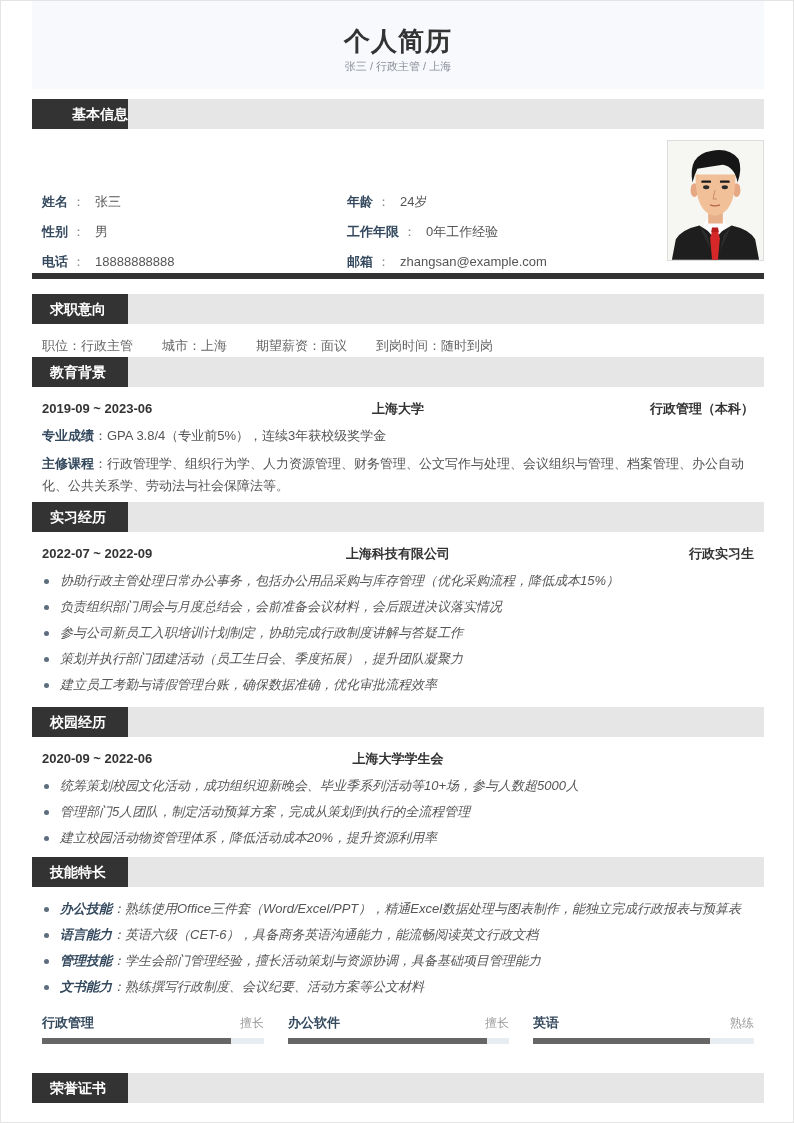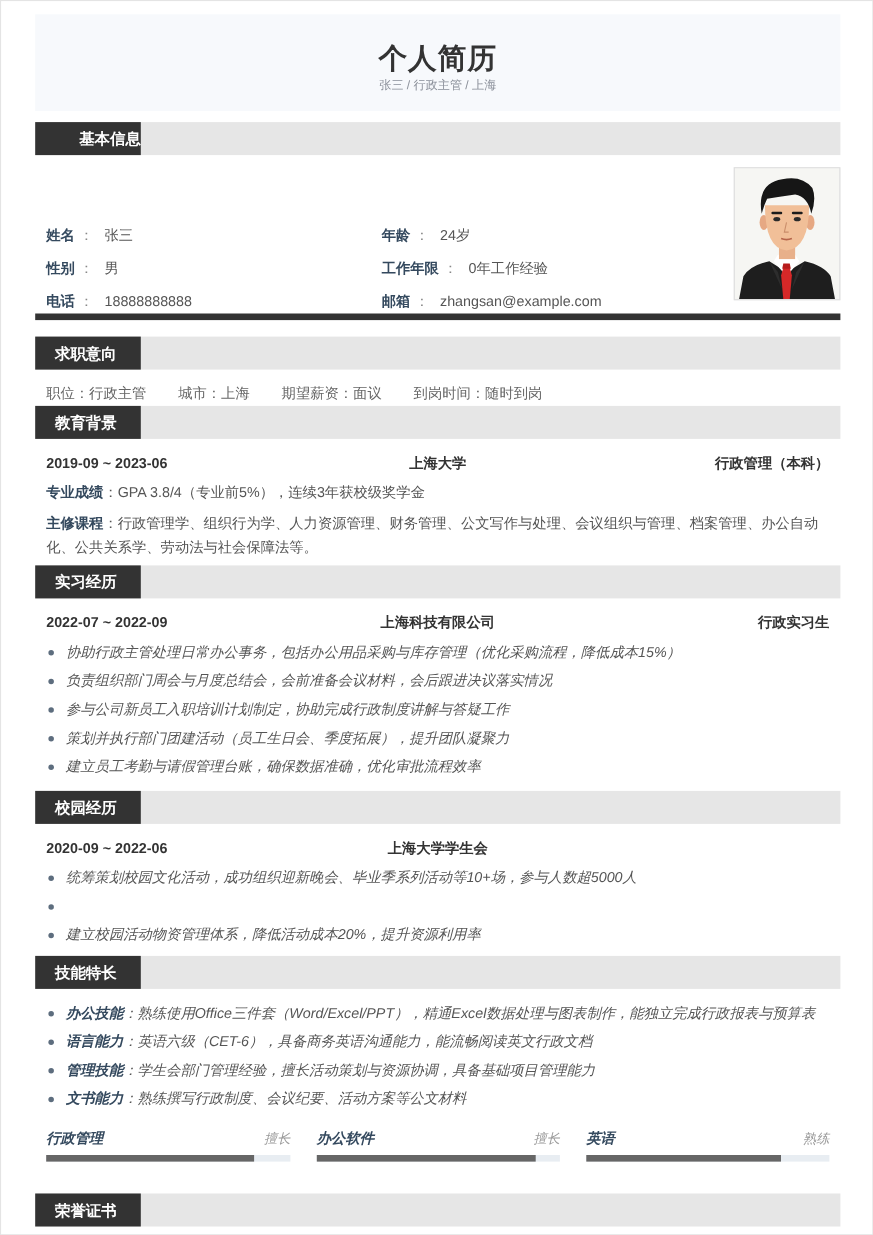--- a/index.html
+++ b/index.html
@@ -11,21 +11,21 @@
     --muted_text:#999999;
     --bar_fill:#666666;
     --bar_track:#e8edf2;
     --header_bg:#f7f9fc;
     --bullet_color:#5d6d7e;
   }
   *{box-sizing:border-box;margin:0;padding:0;}
   html,body{width:794px;height:1123px;background:#fff;}
   body{font-family:"Liberation Sans","DejaVu Sans",sans-serif;color:var(--text_color);font-size:13px;}
   .page{position:relative;width:794px;height:1123px;border:1px solid #e4e4e4;overflow:hidden;background:#fff;}
-  .content{position:absolute;left:31px;top:12px;width:732px;}
+  .content{position:absolute;left:31px;top:0;width:732px;}
 
   
   .header{height:88px;background:var(--header_bg);text-align:center;padding-top:24px;}
   .header .title{font-size:26px;font-weight:bold;color:var(--strong_text);line-height:32px;letter-spacing:1px;}
   .header .subtitle{font-size:11px;line-height:18px;color:#8a8f99;}
 
   
   .sec{display:flex;height:30px;background:var(--section_bar_bg);}
   .sec .tab{width:96px;height:30px;background:var(--section_tab_bg);color:#fff;font-weight:bold;font-size:14px;line-height:30px;padding-left:18px;}
 
@@ -57,21 +57,21 @@
 
   .exp{padding-top:11px;}
   .bullets{margin-top:3px;padding-left:10px;padding-right:10px;}
   .bullet{position:relative;line-height:26px;height:26px;padding-left:18px;white-space:nowrap;font-style:italic;}
   .bullet .dot{position:absolute;left:2px;top:11px;width:5px;height:5px;border-radius:50%;background:var(--bullet_color);}
 
   .intern{height:175px;}
   .campus{height:120px;}
   .skills{height:199px;padding-top:9px;}
 
-  .bars{display:grid;grid-template-columns:222px 221px 221px;column-gap:24px;padding-left:10px;margin-top:13px;font-style:italic;}
+  .bars{display:grid;grid-template-columns:222px 221px 221px;column-gap:24px;padding-left:10px;margin-top:13px;}
   .skill{height:41px;}
   .skill .head{display:flex;justify-content:space-between;line-height:20px;height:20px;}
   .skill .name{font-weight:bold;color:var(--label_color);}
   .skill .level{font-size:12px;color:var(--muted_text);}
   .skill .track{margin-top:5px;height:6px;background:var(--bar_track);}
   .skill .fill{height:6px;background:var(--bar_fill);}
 </style>
 </head>
 <body>
 
@@ -193,21 +193,21 @@
     <div class="tab">校园经历</div>
   </div>
   <div class="exp campus">
     <div class="row3">
       <span class="l">2020-09 ~ 2022-06</span>
       <span class="c">上海大学学生会</span>
       <span class="r"></span>
     </div>
     <div class="bullets">
       <div class="bullet"><span class="dot"></span><span>统筹策划校园文化活动，成功组织迎新晚会、毕业季系列活动等10+场，参与人数超5000人</span></div>
-      <div class="bullet"><span class="dot"></span></div>
+      <div class="bullet"><span class="dot"></span><span>管理部门5人团队，制定活动预算方案，完成从策划到执行的全流程管理</span></div>
       <div class="bullet"><span class="dot"></span><span>建立校园活动物资管理体系，降低活动成本20%，提升资源利用率</span></div>
     </div>
   </div>
 
   <div class="sec">
     <div class="tab">技能特长</div>
   </div>
   <div class="skills">
     <div class="bullets" style="margin-top:0;">
       <div class="bullet"><span class="dot"></span><span class="lbl">办公技能</span><span>：</span><span>熟练使用Office三件套（Word/Excel/PPT），精通Excel数据处理与图表制作，能独立完成行政报表与预算表</span></div>

